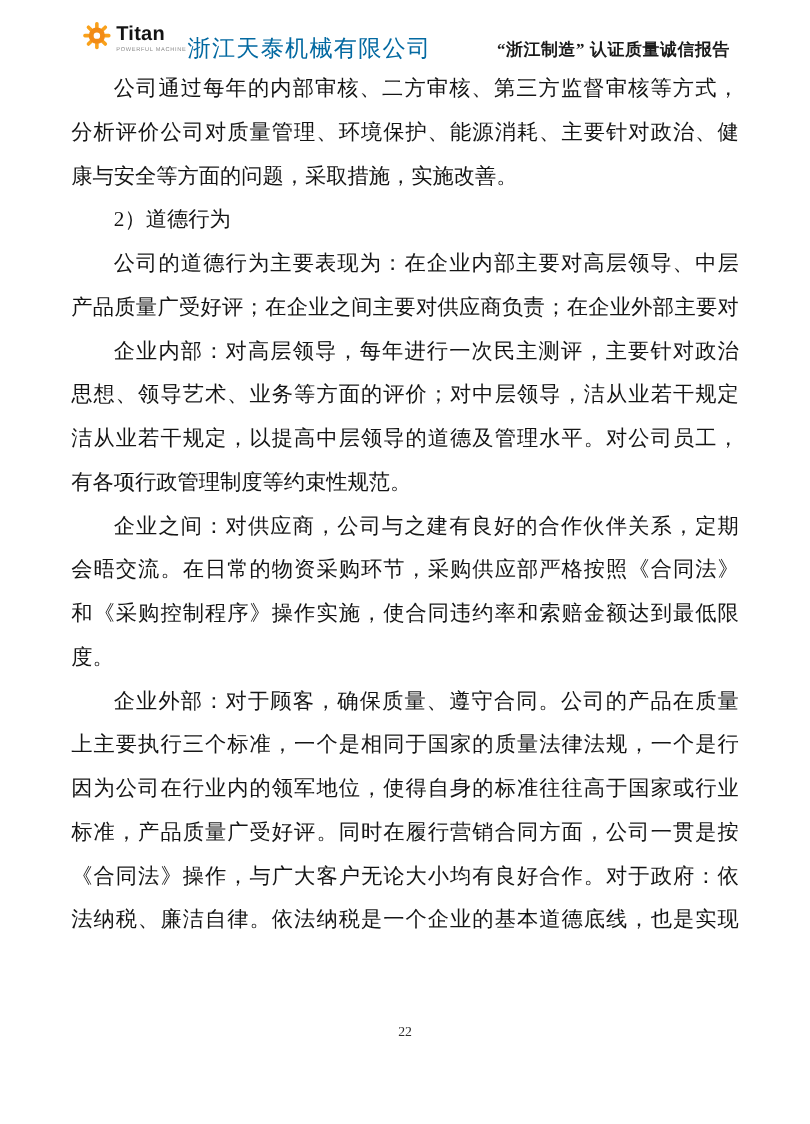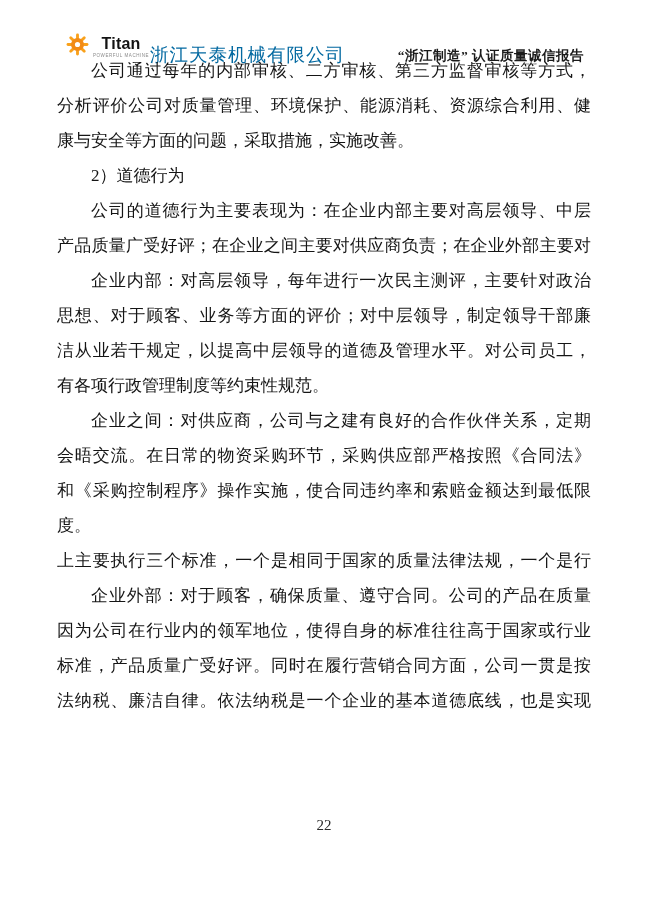--- a/index.html
+++ b/index.html
@@ -7,21 +7,21 @@
     position: relative;
     width: 648px;
     height: 899px;
     background: #ffffff;
     font-family: "Liberation Serif", "DejaVu Serif", serif;
     color: #151515;
     overflow: hidden;
   }
 
   
-  .hdr { position: absolute; left: 0; top: 16px; width: 100%; height: 52px; text-align: center; }
+  .hdr { position: absolute; left: 0; top: 0; width: 100%; height: 52px; }
   .logo {
     position: absolute; left: 66px; top: 17px;
     display: flex; align-items: flex-start;
   }
   .logo svg { display: block; margin-right: 4px; }
   .logo-txt { display: flex; flex-direction: column; line-height: 1; padding-top: 3px; }
   .brand {
     font-family: "Liberation Sans", sans-serif;
     font-weight: bold; font-size: 16px; color: #131313; letter-spacing: 0.2px;
   }
@@ -50,21 +50,21 @@
     overflow: hidden;
   }
   .ln.first { text-indent: 2em; font-family: Liberation Serif, serif; }
   .ln.end { text-align: right; text-align-last: left; }
 
   
   .footer {
     position: absolute; left: 0; right: 0; top: 816px;
     text-align: center;
   }
-  .pagenum { font-size: 15px; color: #2a2a2a; }
+  .pagenum { font-size: 11px; color: #2a2a2a; }
 </style>
 </head>
 <body>
 
 <div class="page">
 
   <div class="hdr">
     <div class="logo">
       <svg width="23" height="23" viewBox="0 0 24 24" aria-hidden="true">
         <g fill="#F9A11B">
@@ -85,42 +85,43 @@
         <span class="tagline">POWERFUL MACHINE</span>
       </div>
     </div>
     <div class="company">浙江天泰机械有限公司</div>
     <div class="report">“浙江制造” 认证质量诚信报告</div>
   </div>
 
   <div class="doc-body">
 
     <div class="ln first">公司通过每年的内部审核、二方审核、第三方监督审核等方式，</div>
-    <div class="ln">分析评价公司对质量管理、环境保护、能源消耗、资源综合利用、健</div>
+    <div class="ln">分析评价公司对质量管理、环境保护、能源消耗、主要针对政治、健</div>
     <div class="ln end">康与安全等方面的问题，采取措施，实施改善。</div>
 
     <div class="ln first end">2）道德行为</div>
 
     <div class="ln first">公司的道德行为主要表现为：在企业内部主要对高层领导、中层</div>
     <div class="ln">产品质量广受好评；在企业之间主要对供应商负责；在企业外部主要对</div>
 
     <div class="ln first">企业内部：对高层领导，每年进行一次民主测评，主要针对政治</div>
-    <div class="ln">思想、对于顾客、业务等方面的评价；对中层领导，制定领导干部廉</div>
+    <div class="ln">思想、领导艺术、业务等方面的评价；对中层领导，洁从业若干规定</div>
     <div class="ln">洁从业若干规定，以提高中层领导的道德及管理水平。对公司员工，</div>
     <div class="ln end">有各项行政管理制度等约束性规范。</div>
 
     <div class="ln first">企业之间：对供应商，公司与之建有良好的合作伙伴关系，定期</div>
     <div class="ln">会晤交流。在日常的物资采购环节，采购供应部严格按照《合同法》</div>
     <div class="ln">和《采购控制程序》操作实施，使合同违约率和索赔金额达到最低限</div>
     <div class="ln end">度。</div>
 
+    <div class="ln first">企业外部：对于顾客，确保质量、遵守合同。公司的产品在质量</div>
     <div class="ln">上主要执行三个标准，一个是相同于国家的质量法律法规，一个是行</div>
-    <div class="ln first">企业外部：对于顾客，确保质量、遵守合同。公司的产品在质量</div>
     <div class="ln">因为公司在行业内的领军地位，使得自身的标准往往高于国家或行业</div>
     <div class="ln">标准，产品质量广受好评。同时在履行营销合同方面，公司一贯是按</div>
+    <div class="ln">《合同法》操作，与广大客户无论大小均有良好合作。对于政府：依</div>
     <div class="ln">法纳税、廉洁自律。依法纳税是一个企业的基本道德底线，也是实现</div>
   </div>
 
   <div class="footer">
     <span class="pagenum">22</span>
   </div>
 
 </div>
 
 </body></html>

